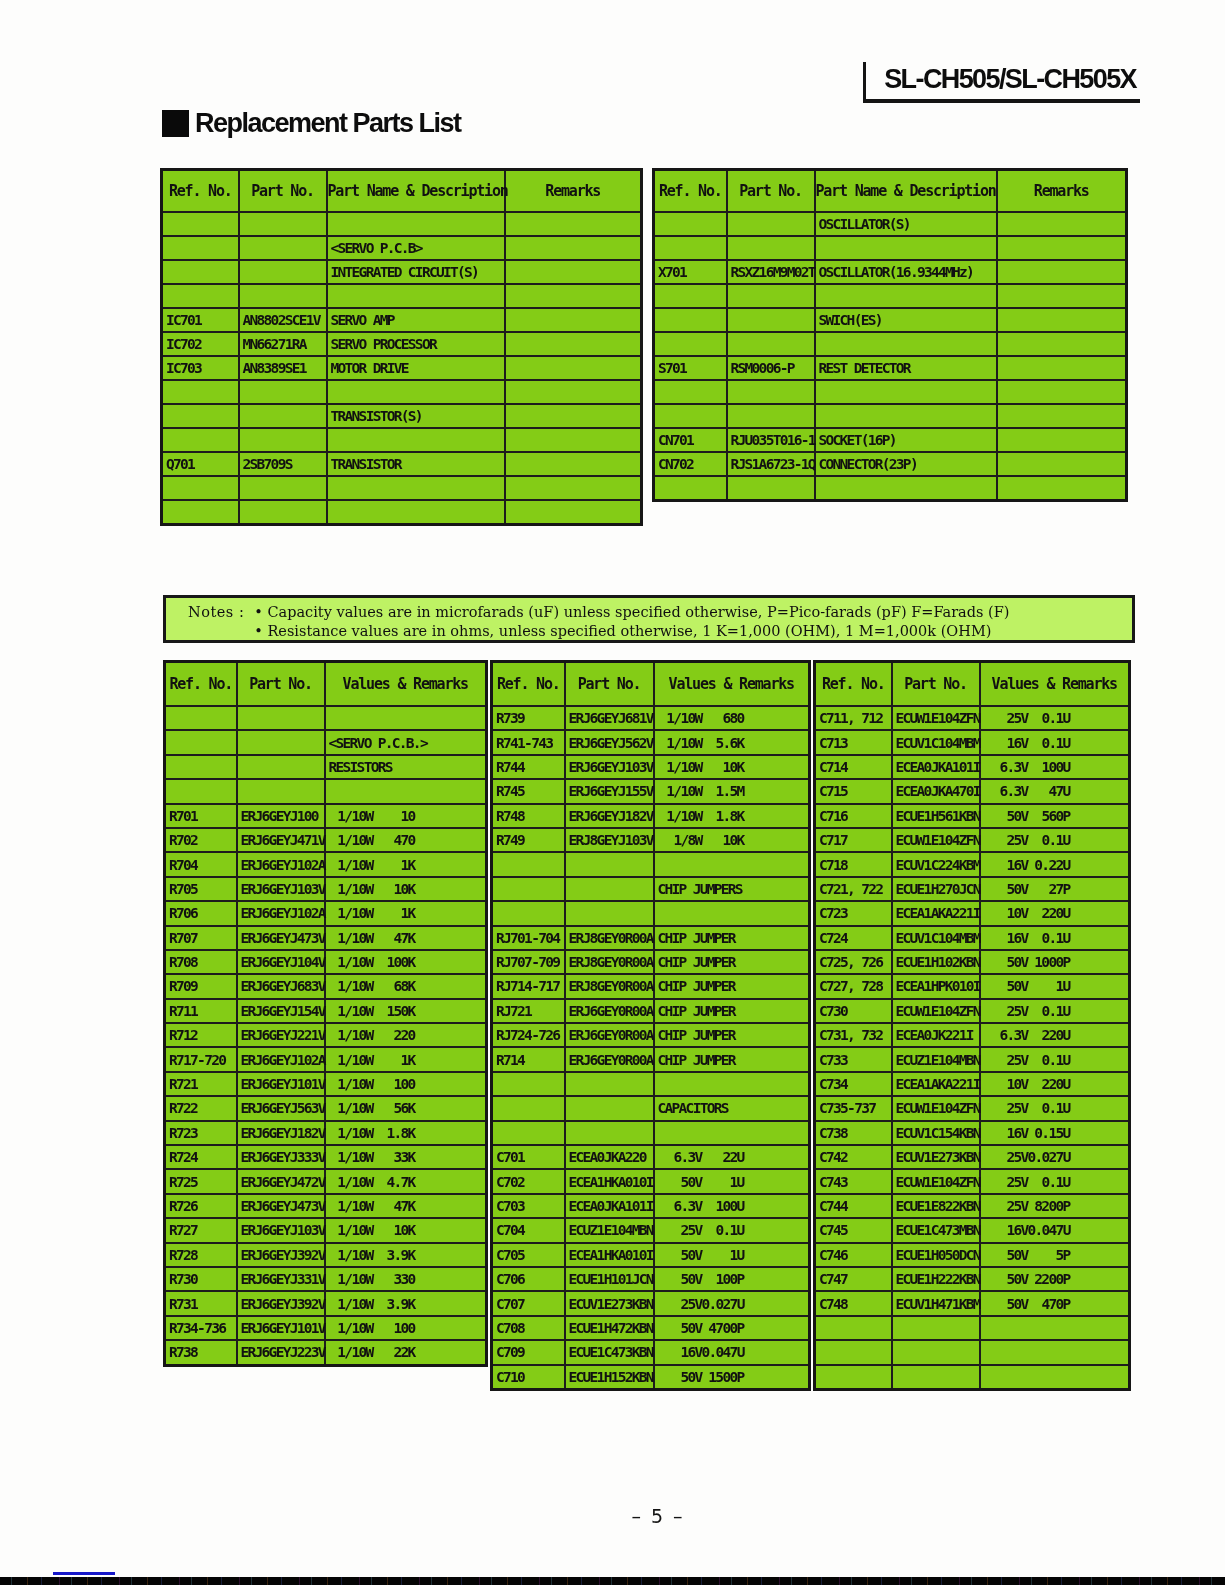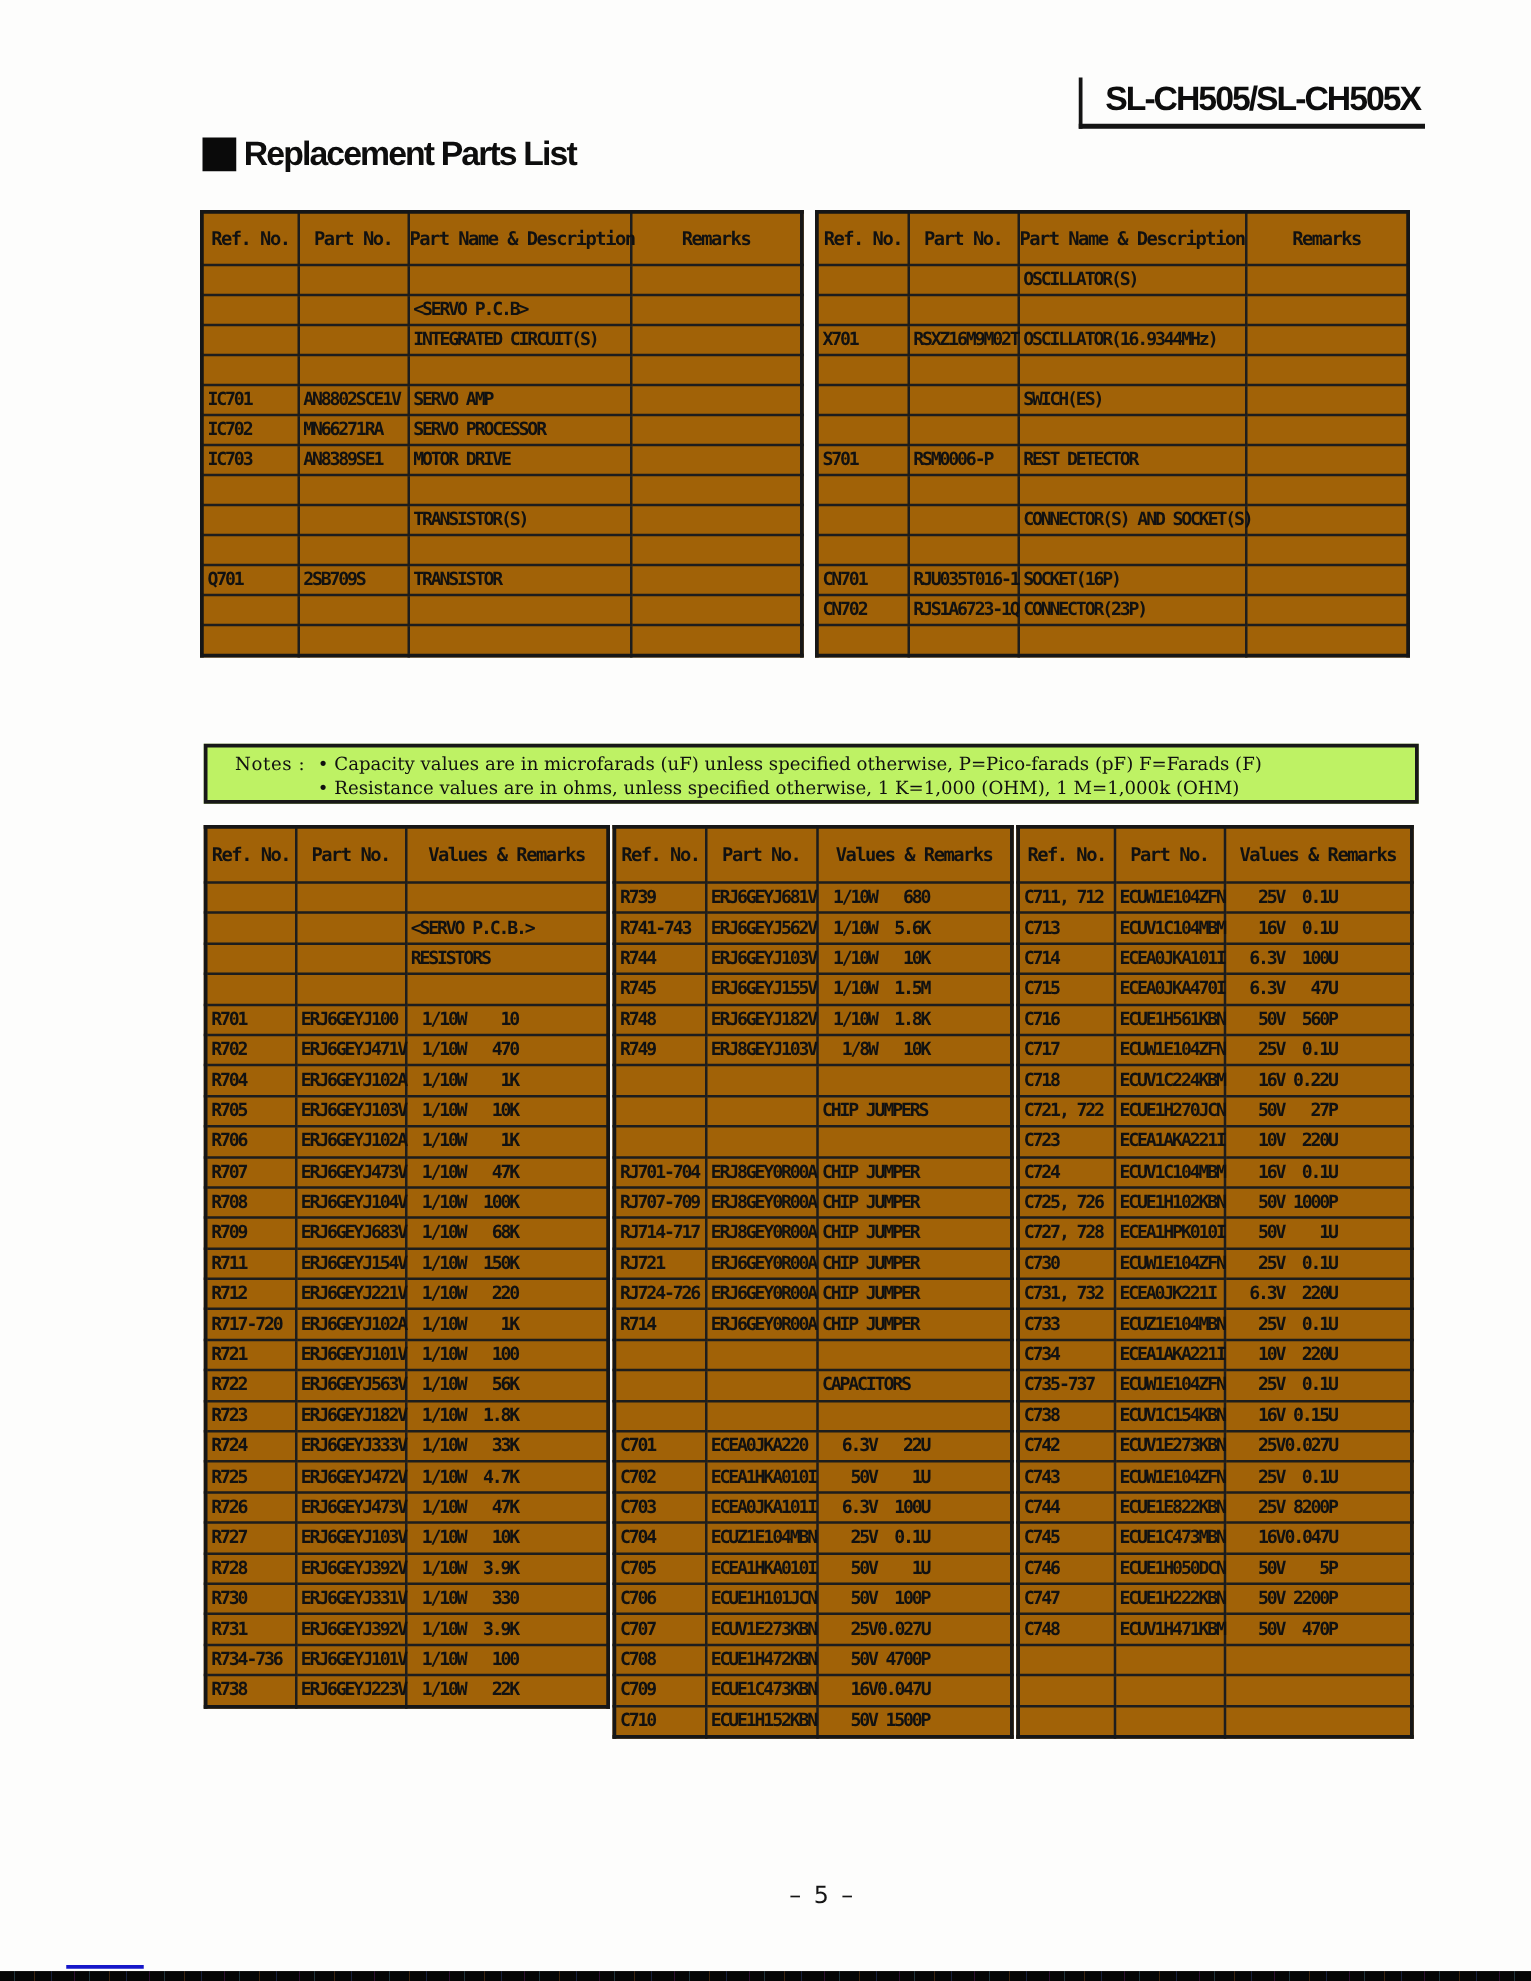--- a/index.html
+++ b/index.html
@@ -20,21 +20,21 @@
   .title-block{position:absolute;left:162px;top:108px;display:flex;align-items:center;}
   .title-square{width:27px;height:27px;background:#0a0a0a;margin-right:6px;flex:none;}
   .title-text{
     font-family:"Liberation Sans",sans-serif;font-weight:bold;font-size:27px;
     letter-spacing:-1.5px;white-space:nowrap;color:#0d0d0d;
   }
   
   .ptable{position:absolute;}
   .ptable table{
     width:100%;border-collapse:collapse;table-layout:fixed;
-    border:3px solid #161616;background:#a16207;
+    border:3px solid #161616;background:#84cc16;
   }
   .ptable th,.ptable td{border:2px solid #1d1d1d;overflow:visible;}
   .ptable th{
     height:40px;font-weight:bold;font-size:15px;letter-spacing:-1.2px;
     text-align:center;vertical-align:middle;white-space:nowrap;padding:0;color:#111;
   }
   .ptable td{
     height:22px;font-weight:bold;font-size:14.5px;letter-spacing:-1.7px;
     vertical-align:middle;white-space:nowrap;padding:0 0 0 3px;color:#111;
   }
@@ -245,26 +245,20 @@
           </tr>
           <tr>
             <td></td>
             <td></td>
             <td class="name"></td>
             <td></td>
           </tr>
           <tr>
             <td></td>
             <td></td>
-            <td class="name">CONNECTOR(S) AND SOCKET(S)</td>
-            <td></td>
-          </tr>
-          <tr>
-            <td></td>
-            <td></td>
             <td class="name"></td>
             <td></td>
           </tr>
           <tr>
             <td>CN701</td>
             <td>RJU035T016-1</td>
             <td class="name">SOCKET(16P)</td>
             <td></td>
           </tr>
           <tr>

